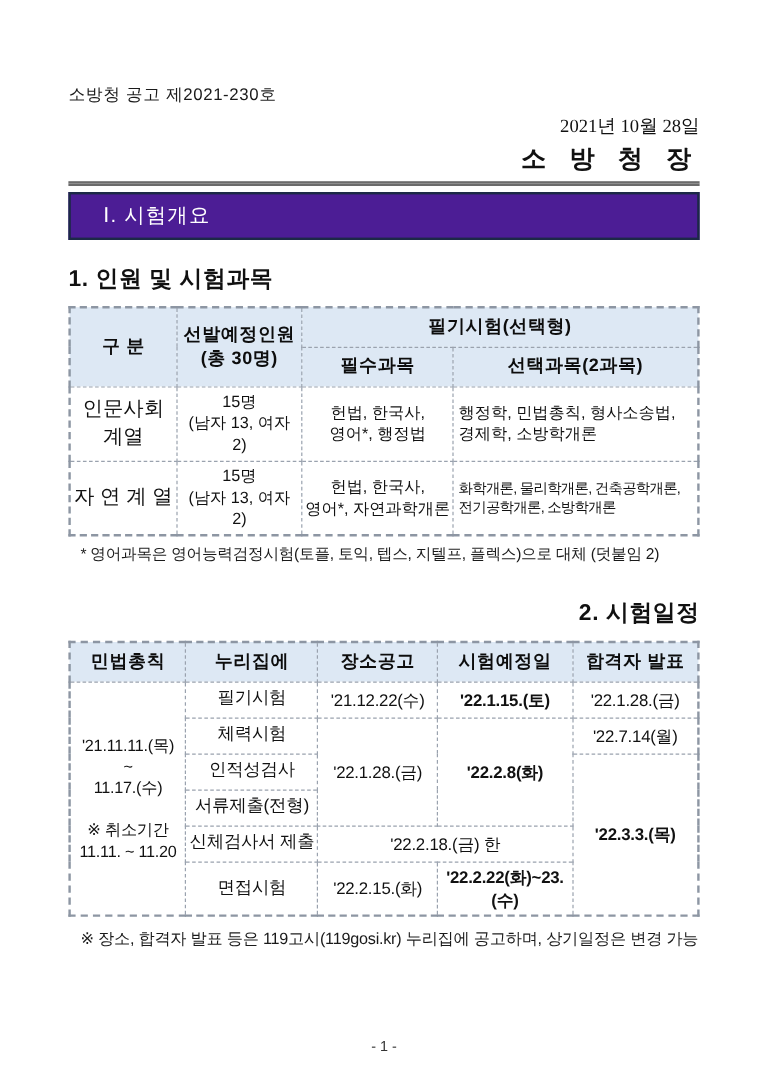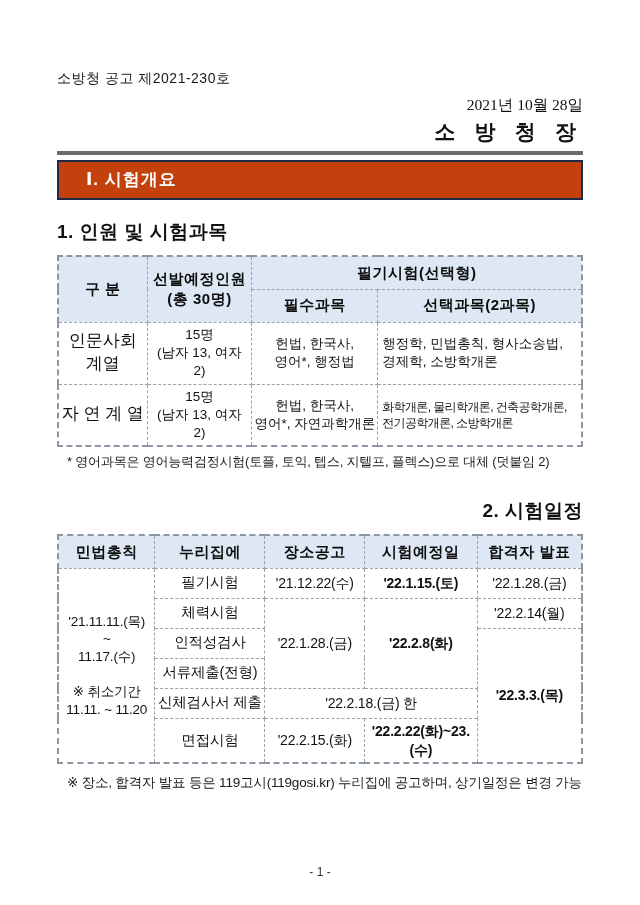--- a/index.html
+++ b/index.html
@@ -53,25 +53,25 @@
   }
 
   .double-rule {
     height: 4px;
     border-top: 2px solid #6b6b6b;
     border-bottom: 2px solid #6b6b6b;
     margin-bottom: 5px;
   }
 
   .section-banner {
-    background: #c2410c;
+    background: #4c1d95;
     border: 2px solid #1c2947;
     color: #fff;
     font-size: 17px;
-    font-weight: bold;
+    font-weight: normal;
     padding: 6px 0 7px 27px;
     letter-spacing: 1px;
     margin-bottom: 19px;
   }
 
   .h-num { font-size: 19px; font-weight: bold; letter-spacing: 0.5px; margin-bottom: 10px; }
   .h-num.second { margin-top: 27px; text-align: right; }
 
   table {
     width: 100%;
@@ -209,21 +209,21 @@
 11.11. ~ 11.20</td>
         <td class="step">필기시험</td>
         <td>'21.12.22(수)</td>
         <td class="b">'22.1.15.(토)</td>
         <td>'22.1.28.(금)</td>
       </tr>
       <tr>
         <td class="step">체력시험</td>
         <td rowspan="3">'22.1.28.(금)</td>
         <td rowspan="3" class="b">'22.2.8(화)</td>
-        <td>'22.2.14(월)</td>
+        <td>'22.7.14(월)</td>
       </tr>
       <tr>
         <td class="step">인적성검사</td>
         <td rowspan="4" class="b">'22.3.3.(목)</td>
       </tr>
       <tr>
         <td class="step">서류제출(전형)</td>
       </tr>
       <tr>
         <td class="step">신체검사서 제출</td>

